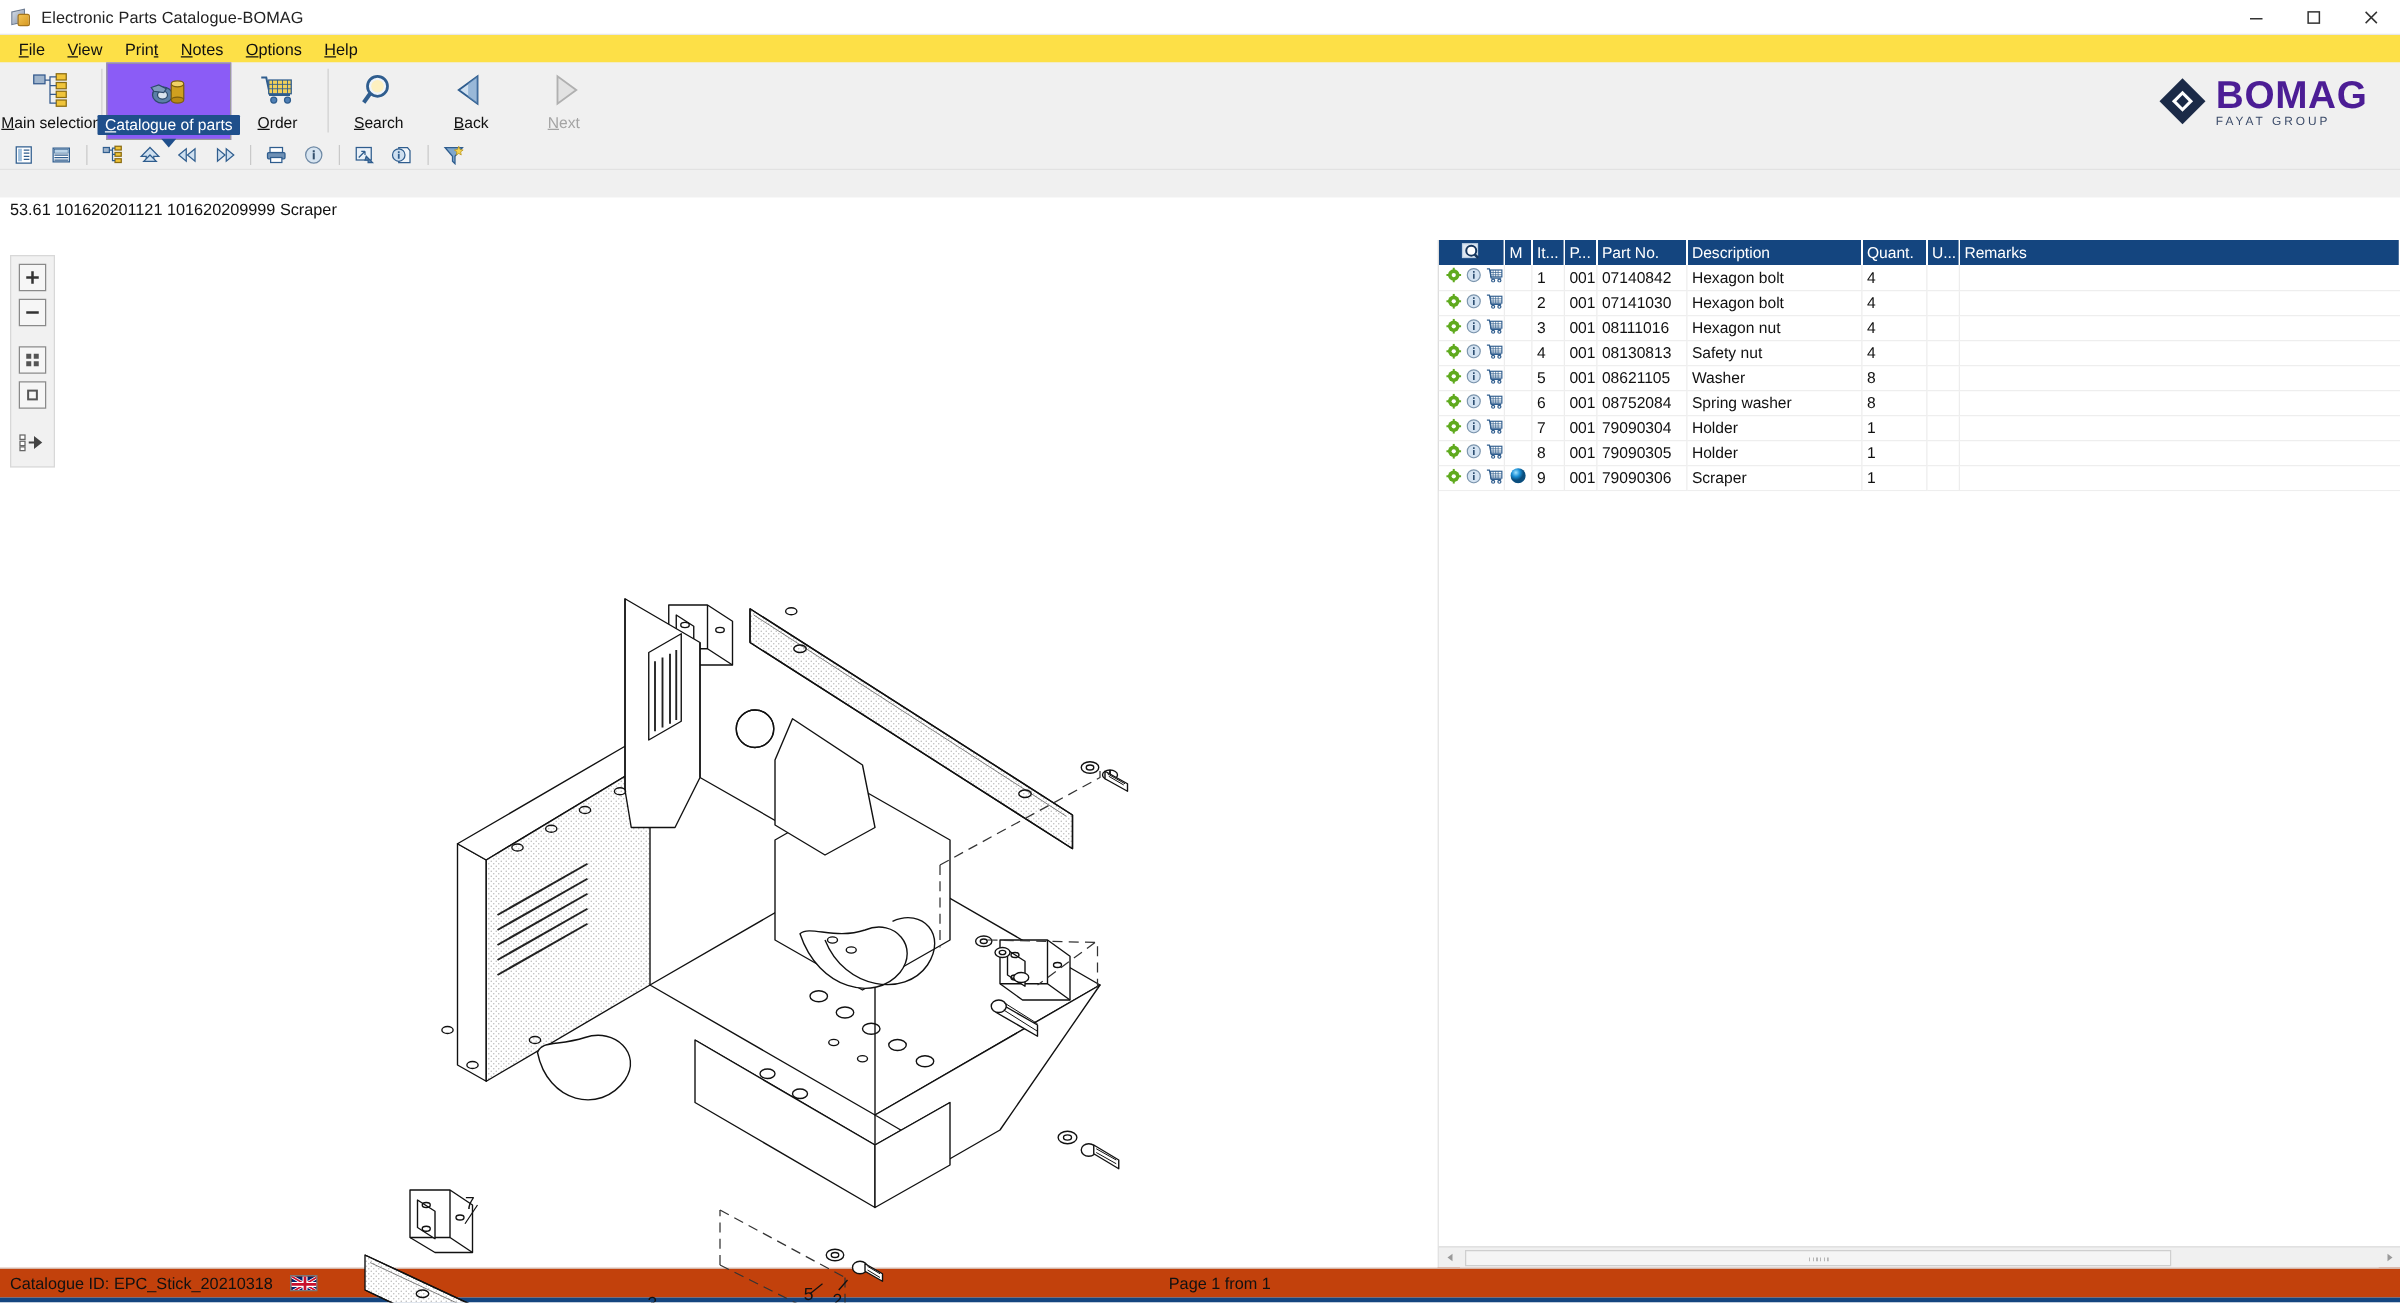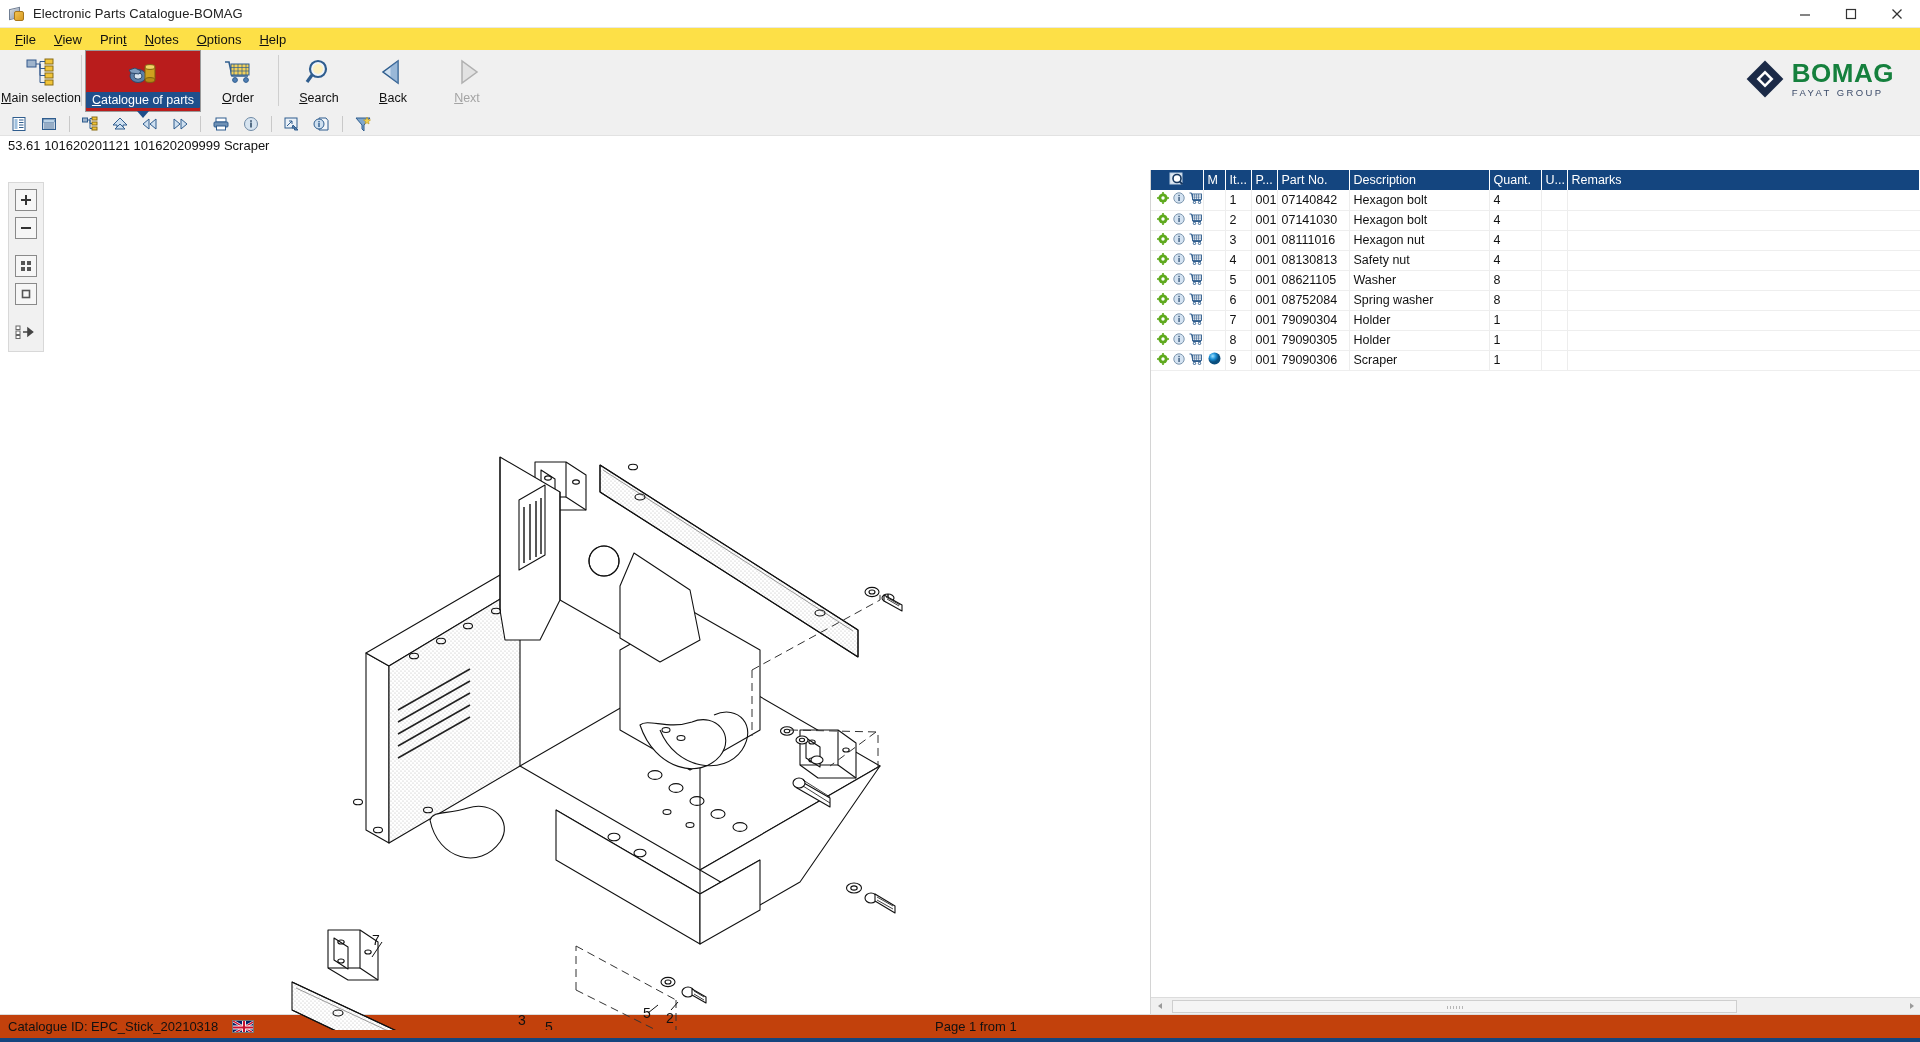--- a/index.html
+++ b/index.html
@@ -56,48 +56,48 @@
   }
   .rb-item {
     width: 74px; display:flex; flex-direction:column; align-items:center; justify-content:flex-start;
     padding-top: 6px; position:relative;
   }
   .rb-item .ricon { height: 32px; display:flex; align-items:center; justify-content:center; }
   .rb-item .rlabel { font-size: 12.5px; color:#101010; margin-top:3px; white-space:nowrap; }
   .rb-item.disabled .rlabel { color:#a4a4a4; }
   .rb-sep { width:1px; background:#cfcfcf; margin: 5px 3px 6px 3px; }
   .rb-item.selected {
-    border: 1px solid #9a9a9a; background:#b91c1c; width:116px;
+    border: 1px solid #9a9a9a; background:#8b5cf6; width:100px;
   }
   .rb-item.selected .rlabel {
     background:#1f4f8b; color:#ffffff; padding: 1px 6px; border-radius:1px;
   }
   .rb-tip-arrow {
     position:absolute; bottom:-7px; left:50%; margin-left:-6px; width:0;height:0;
     border-left:6px solid transparent; border-right:6px solid transparent;
     border-top:7px solid #1f4f8b;
   }
   .brand {
     position:absolute; right:26px; top:10px; display:flex; align-items:center; gap:8px;
   }
   .brand .bmark { width:38px; height:38px; position:relative; }
   .brand .btext { line-height:1; }
-  .brand .bname { font-size:26px; font-weight:bold; letter-spacing:.5px; color:#15803d; font-family:"Liberation Sans",sans-serif;}
+  .brand .bname { font-size:31px; font-weight:bold; letter-spacing:.5px; color:#4c1d95; font-family:"Liberation Sans",sans-serif;}
   .brand .bsub  { font-size:9.5px; letter-spacing:2.4px; color:#3a4a68; margin-top:2px; }
 
   
   .toolbar2 {
     height: 24px; background:#f0f0f0; display:flex; align-items:center;
     padding-left: 4px; flex: 0 0 24px; border-bottom:1px solid #e2e2e2;
   }
   .tb-btn { width:30px; height:22px; display:flex; align-items:center; justify-content:center; }
   .tb-sep { width:1px; height:16px; background:#c9c9c9; margin:0 5px; }
 
   
-  .crumbbar { background:#ffffff; flex:0 0 34px; padding: 2px 0 0 8px; }
+  .crumbbar { background:#ffffff; flex:0 0 34px; padding: 2px 0 0 8px; margin-top: 22px; }
   .crumbbar .path { font-size: 13px; color:#111; }
   .crumbbar .pageno { font-size: 13px; color:#111; margin-top:2px; }
 
   
   .body { flex: 1 1 auto; display:flex; min-height:0; background:#ffffff; }
   .leftpane { position: relative; flex: 1 1 auto; background:#ffffff; min-width:0; }
   .zoomtools {
     position:absolute; left:8px; top:12px; width:36px; background:#f1f1f1;
     border:1px solid #d8d8d8; padding:6px 0 8px 0; display:flex; flex-direction:column;
     align-items:center; gap:6px;

